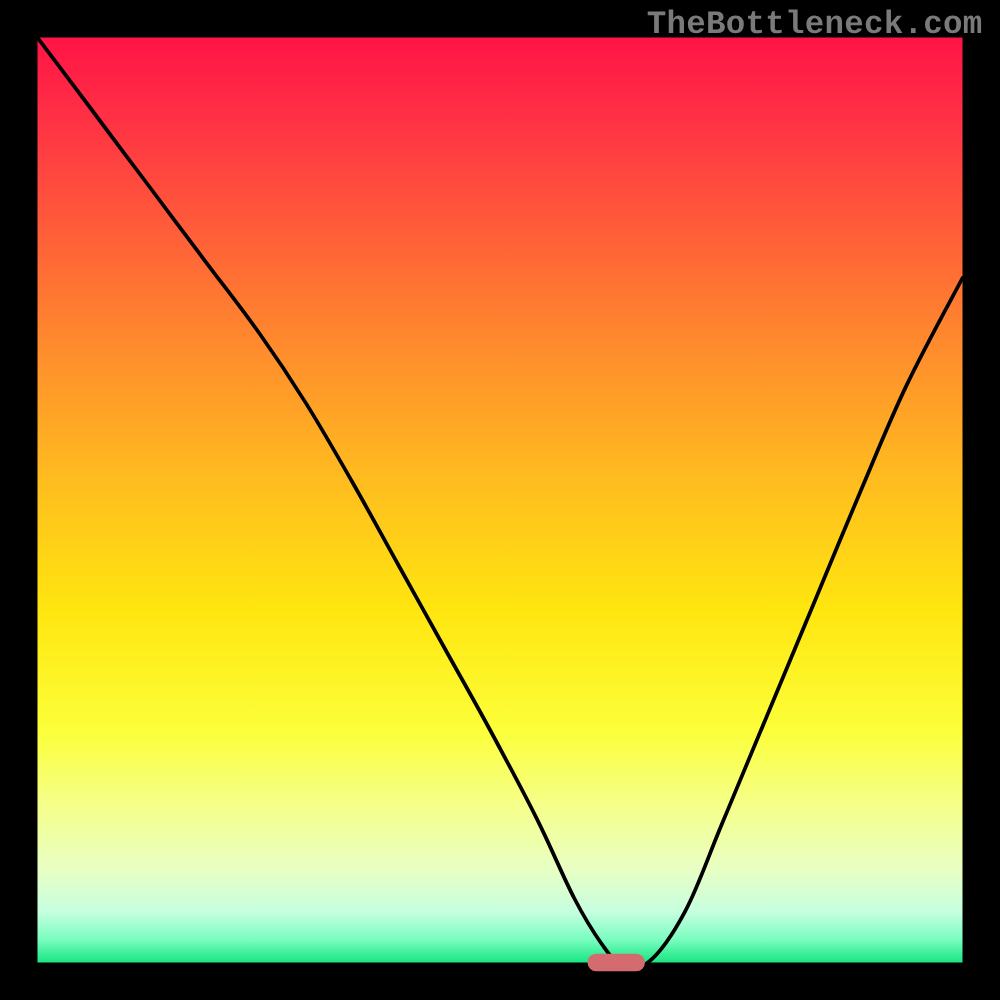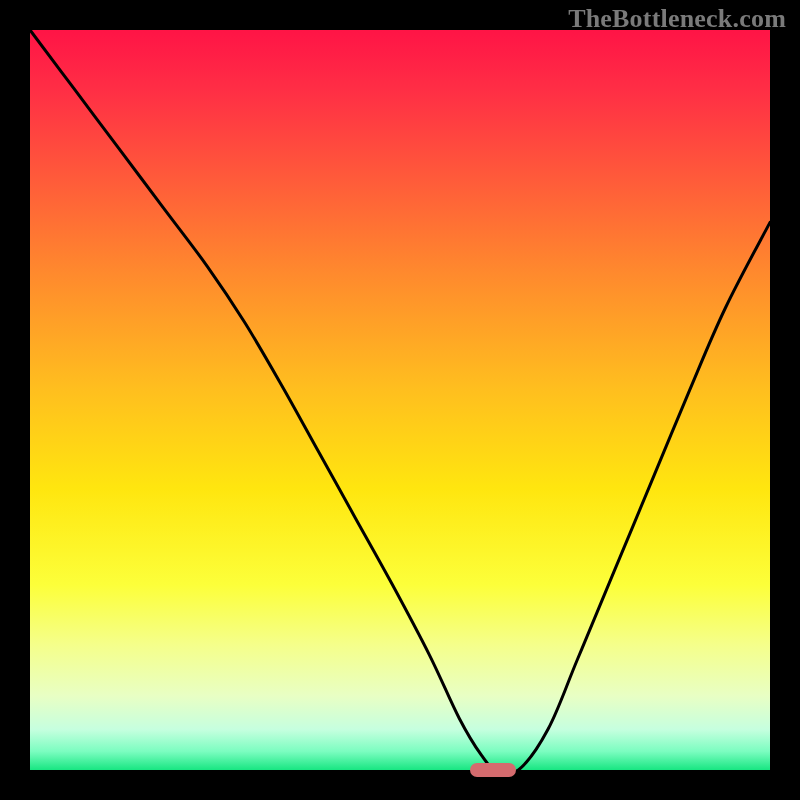--- a/index.html
+++ b/index.html
@@ -16,21 +16,21 @@
     top: 0;
     width: 800px;
     height: 800px;
     background: #000;
   }
   .watermark {
     position: absolute;
     top: 4px;
     right: 14px;
     color: #7a7a7a;
-    font-family: Liberation Serif, serif;
+    font-family: Liberation Mono, monospace;
     font-size: 26px;
     font-weight: 600;
     letter-spacing: 0.2px;
   }
   svg.chart {
     position: absolute;
     left: 0;
     top: 0;
   }
   .marker {

